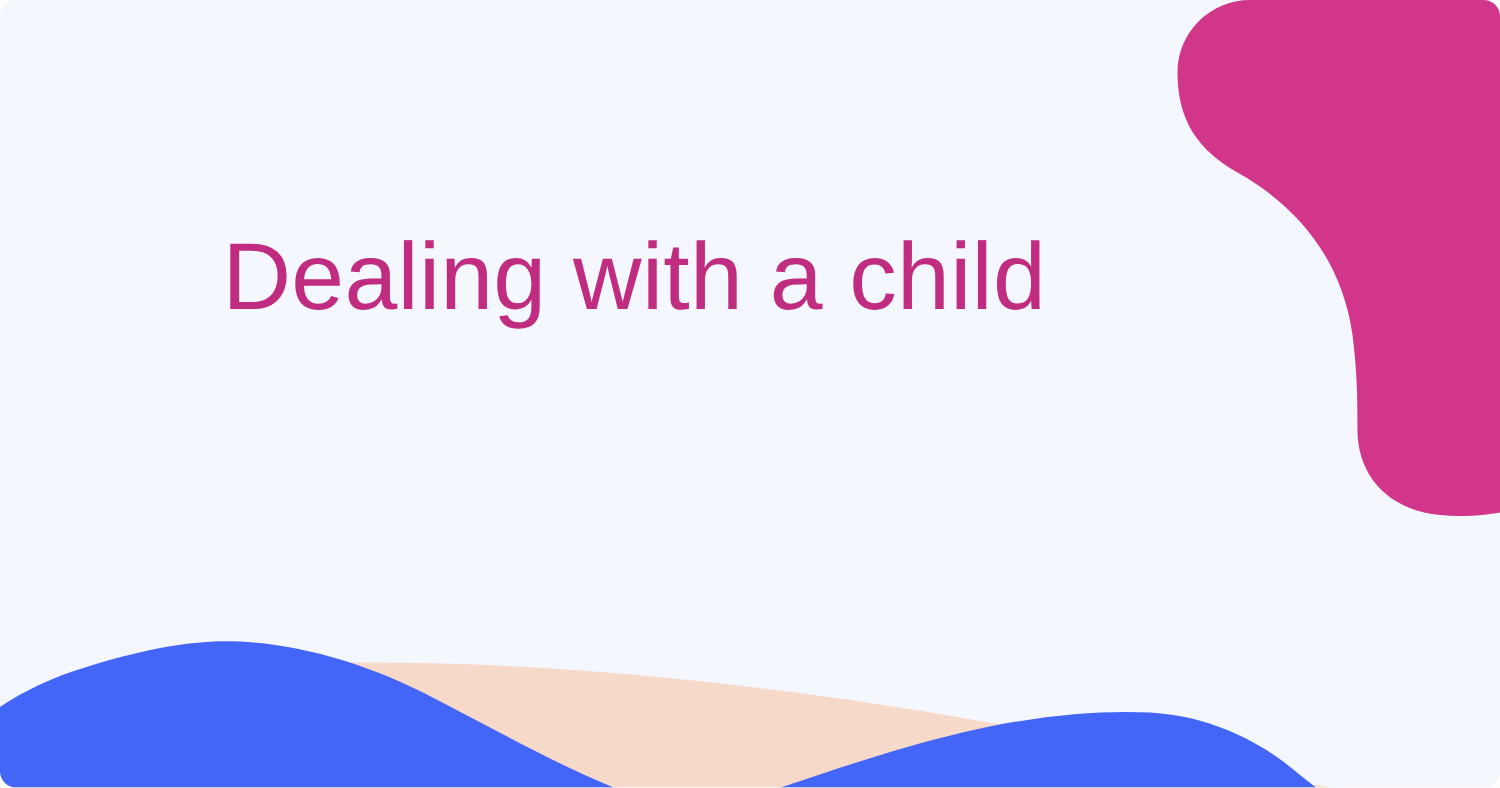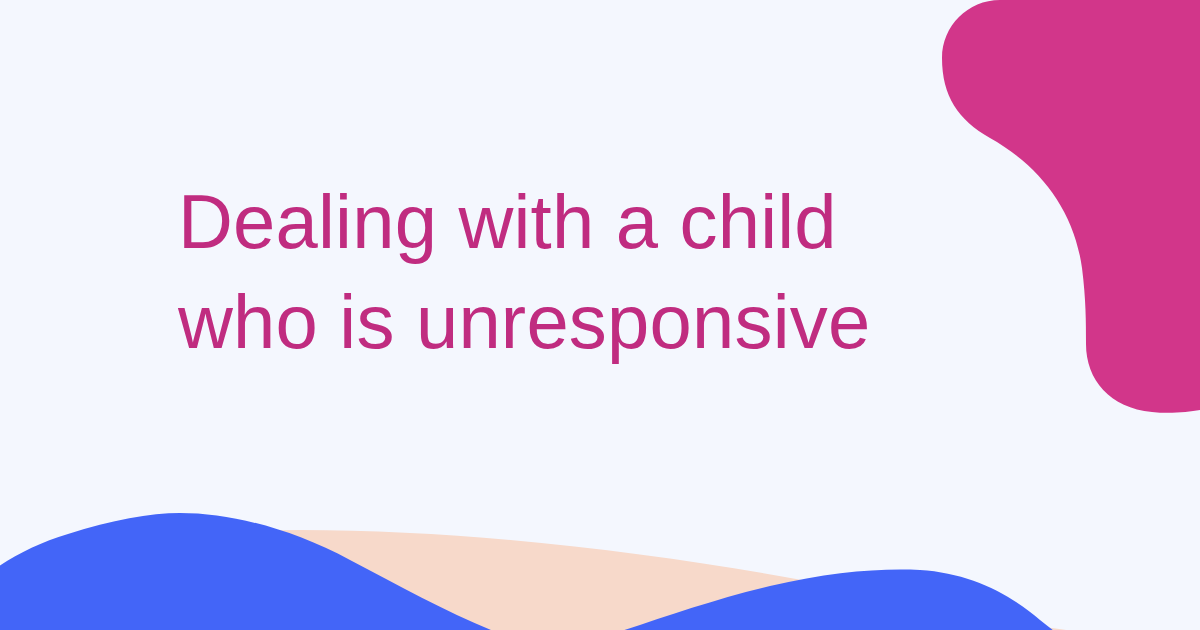--- a/index.html
+++ b/index.html
@@ -12,20 +12,21 @@
     overflow: hidden;
     font-family: "Liberation Sans", sans-serif;
   }
 
   #poster {
     position: relative;
     width: 1200px;
     height: 630px;
     background: #F4F7FE;
     overflow: hidden;
+    border-radius: 13px;
   }
 
   #decor-layer {
     position: absolute;
     inset: 0;
     width: 1200px;
     height: 630px;
     pointer-events: none;
   }
 
@@ -88,16 +89,15 @@
              L 600 638
              C 650 622 710 600 770 586
              C 830 572 880 568 920 570
              C 970 573 1010 594 1040 620
              C 1058 634 1070 644 1078 650
              Z"></path>
   </svg>
 
   <div id="title-block">
     <div class="title-line">Dealing with a child</div>
-    <div class="title-line">who is unresponsive</div>
   </div>
 
 </div>
 
 </body></html>

